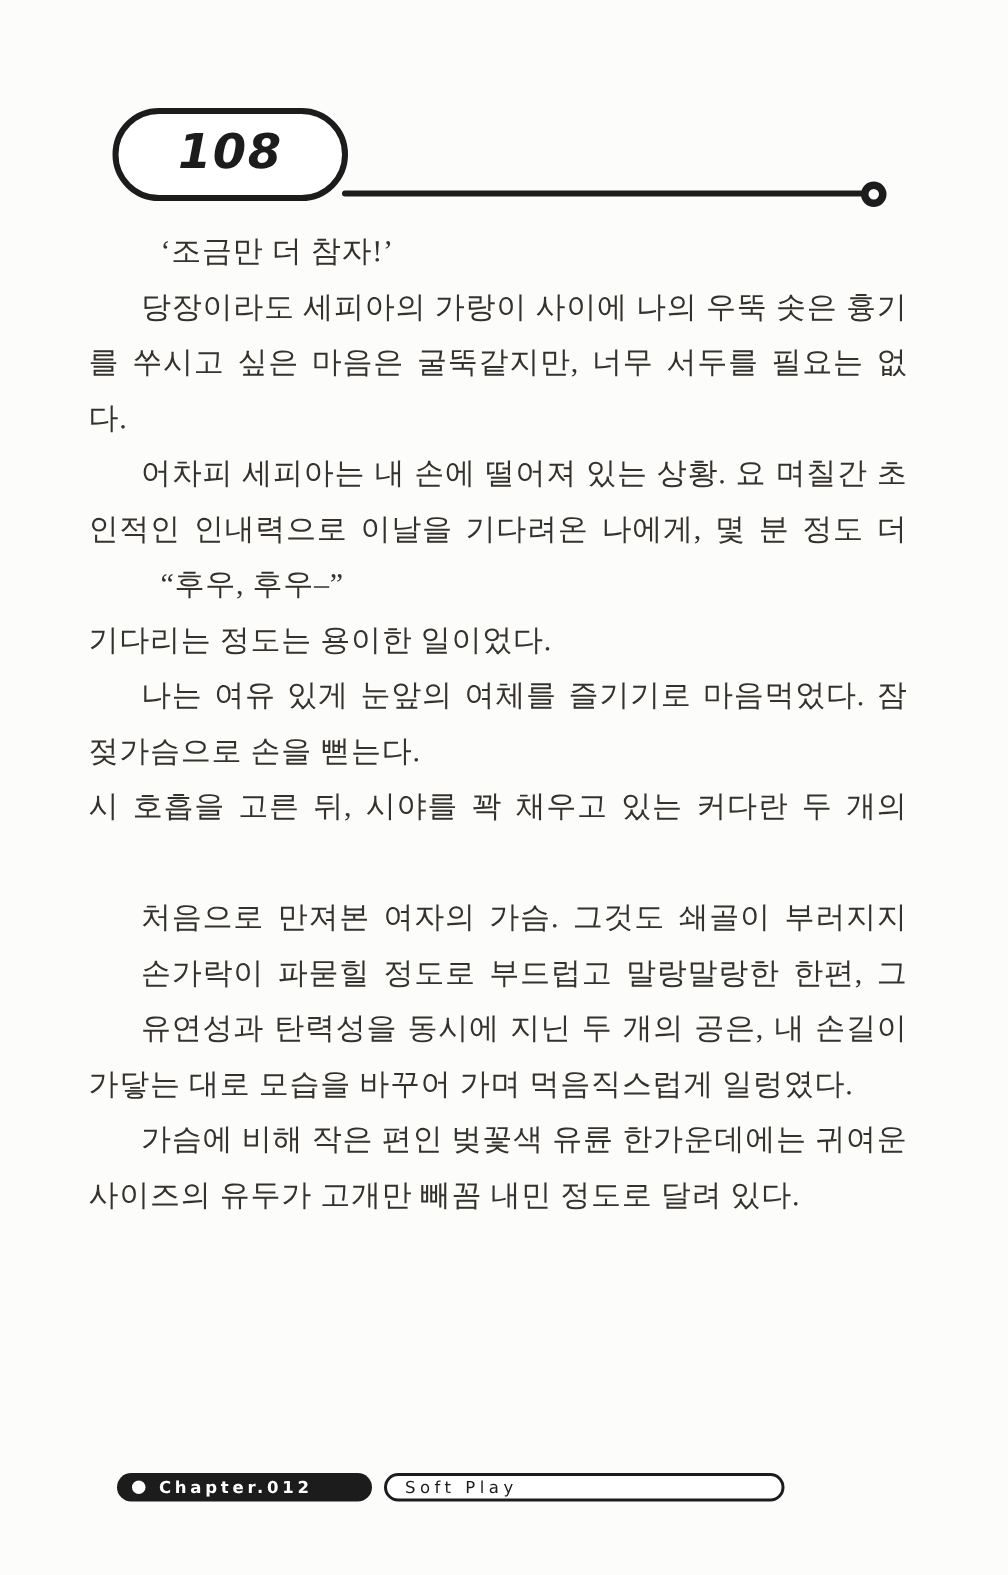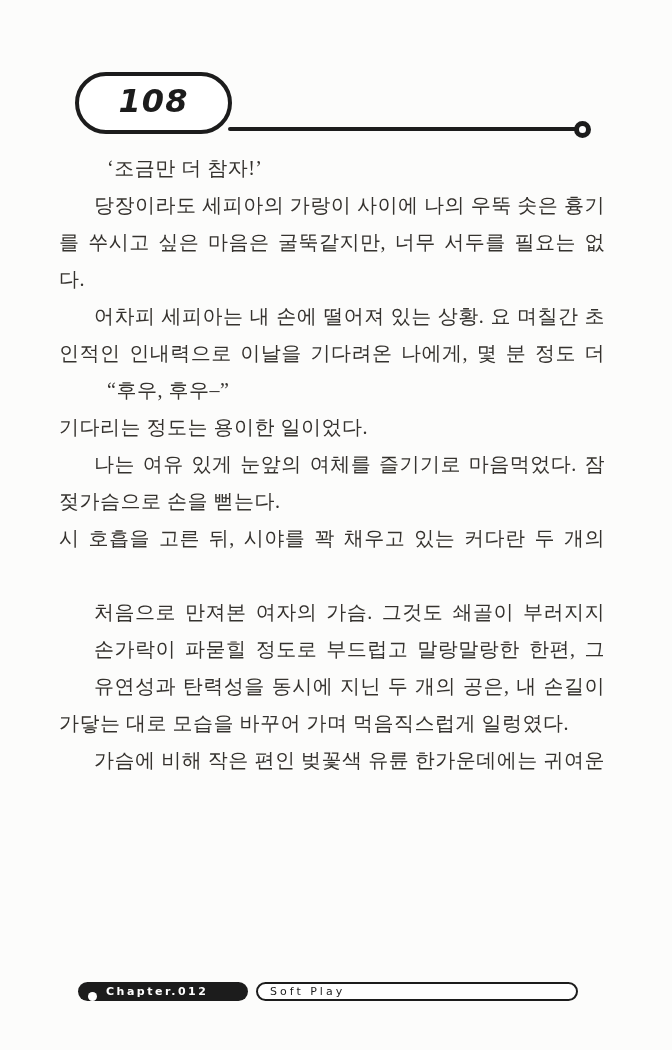--- a/index.html
+++ b/index.html
@@ -65,36 +65,36 @@
   }
   .indent-para{text-indent:35px;}
   .indent-dialogue{text-indent:48px;}
   .line.spacer{height:37px;}
   
   .chapter-pill{
     position:absolute;left:78px;top:982px;
     width:170px;height:19px;
     background:var(--ink);
     border-radius:10px;
-    display:flex;align-items:flex-end;
+    display:flex;align-items:center;
   }
   .chapter-pill .dot{
     width:9px;height:9px;border-radius:50%;
     background:#fff;margin-left:10px;flex:0 0 auto;
   }
   .chapter-pill .label{
     color:#fff;
     font-family:"DejaVu Sans","Liberation Sans",sans-serif;
     font-weight:700;font-size:11px;line-height:19px;
     letter-spacing:2.5px;
     margin-left:9px;white-space:nowrap;
   }
   .section-pill{
     position:absolute;left:256px;top:982px;
-    width:322px;height:19px;
+    width:267px;height:19px;
     box-sizing:border-box;
     border:2px solid var(--ink);
     border-radius:11px;
     background:#fff;
     display:flex;align-items:flex-end;
   }
   .section-pill .label{
     color:var(--ink);
     font-family:"DejaVu Sans","Liberation Sans",sans-serif;
     font-weight:400;font-size:11px;line-height:15px;
@@ -124,20 +124,21 @@
       <div class="line">기다리는 정도는 용이한 일이었다.</div>
       <div class="line indent-para fill">나는 여유 있게 눈앞의 여체를 즐기기로 마음먹었다. 잠</div>
       <div class="line">젖가슴으로 손을 뻗는다.</div>
       <div class="line fill">시 호흡을 고른 뒤, 시야를 꽉 채우고 있는 커다란 두 개의</div>
       <div class="line spacer"></div>
       <div class="line indent-para fill">처음으로 만져본 여자의 가슴. 그것도 쇄골이 부러지지</div>
       <div class="line indent-para fill">손가락이 파묻힐 정도로 부드럽고 말랑말랑한 한편, 그</div>
       <div class="line indent-para fill">유연성과 탄력성을 동시에 지닌 두 개의 공은, 내 손길이</div>
       <div class="line">가닿는 대로 모습을 바꾸어 가며 먹음직스럽게 일렁였다.</div>
       <div class="line indent-para fill">가슴에 비해 작은 편인 벚꽃색 유륜 한가운데에는 귀여운</div>
+      <div class="line">사이즈의 유두가 고개만 빼꼼 내민 정도로 달려 있다.</div>
     </main>
 
   <div class="chapter-pill">
     <span class="dot"></span>
     <span class="label">Chapter.012</span>
   </div>
   <div class="section-pill">
     <span class="label">Soft Play</span>
   </div>
 

